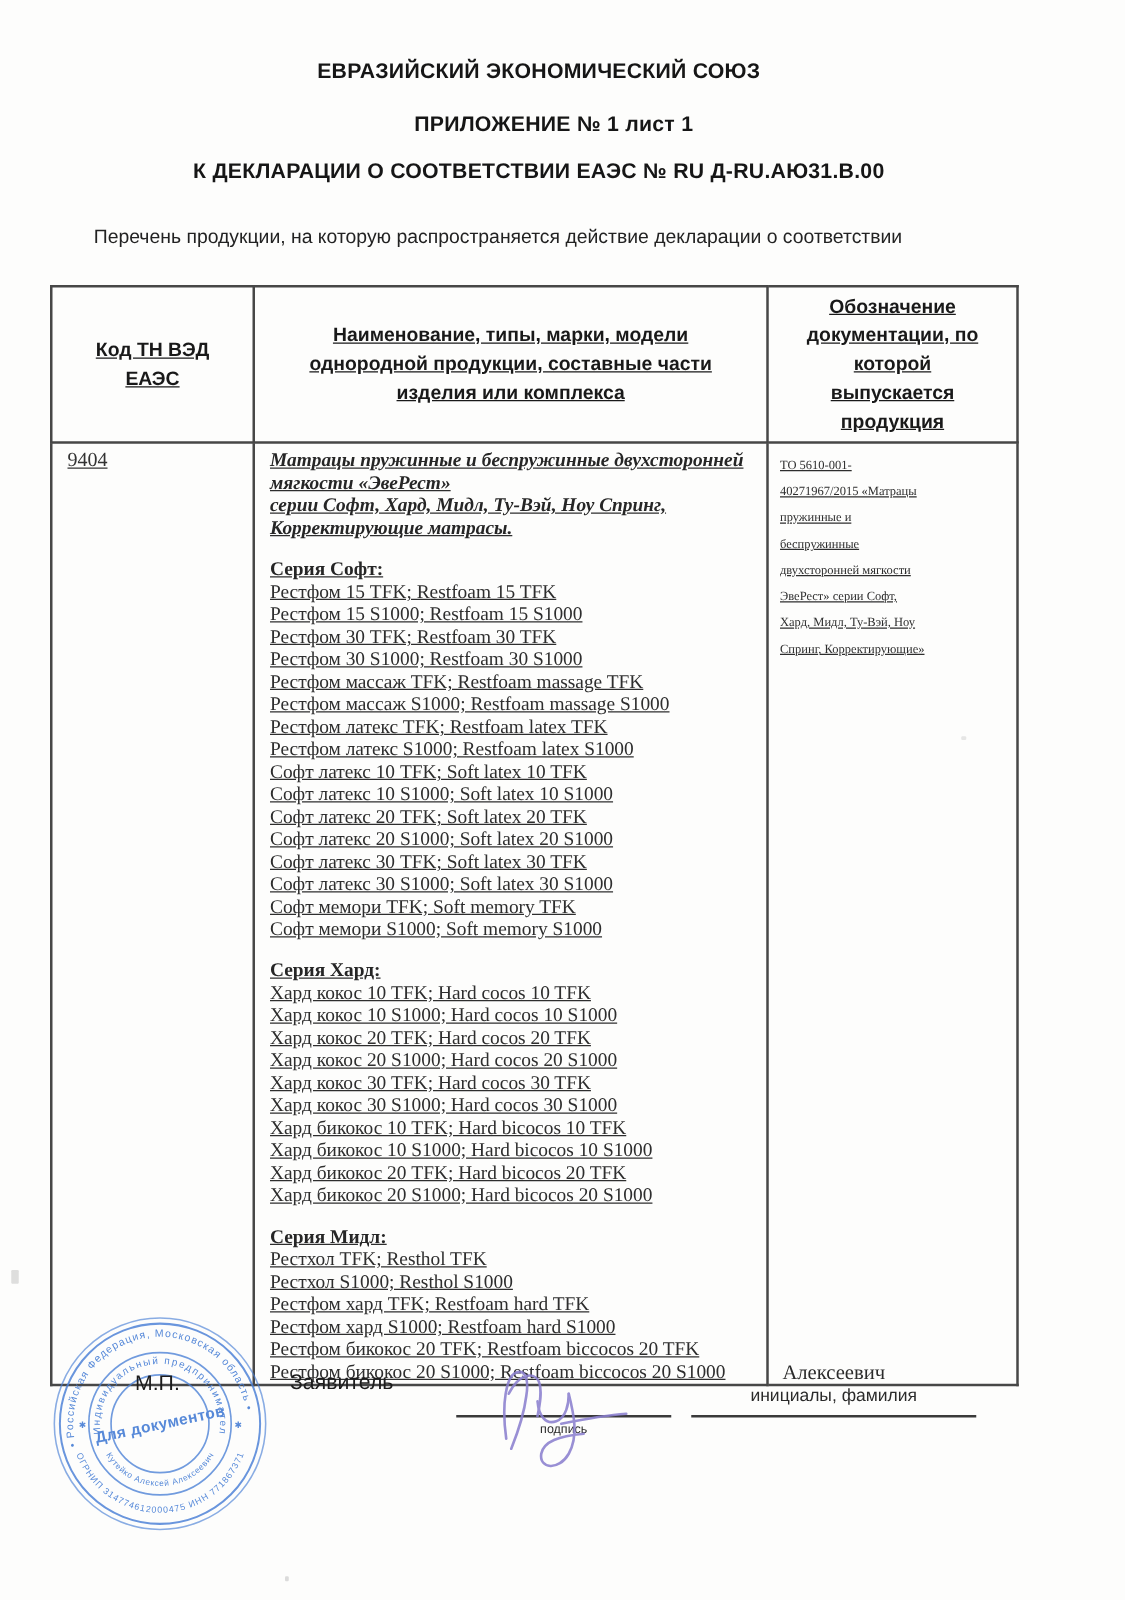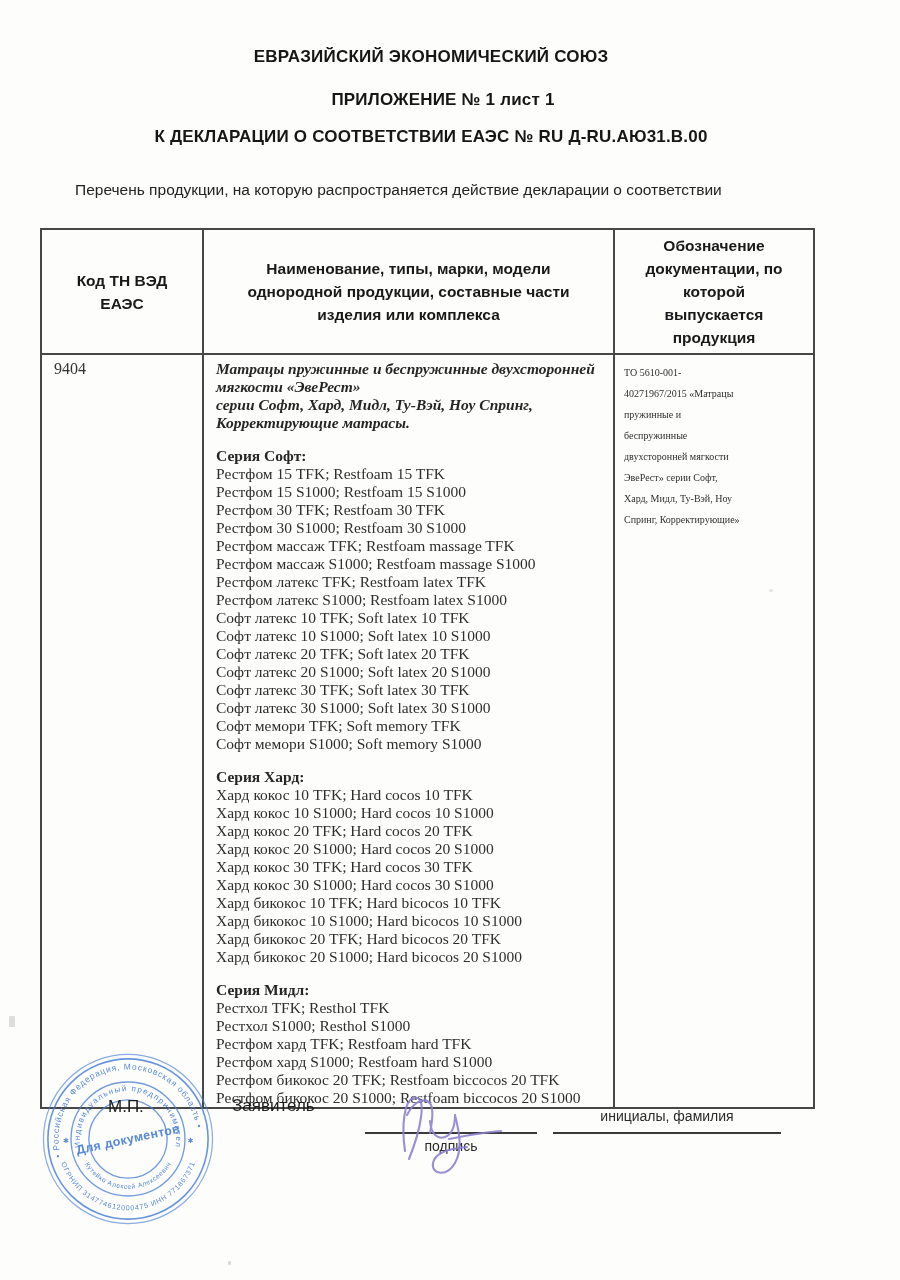--- a/index.html
+++ b/index.html
@@ -11,42 +11,42 @@
   .h-line{font-weight:700;font-size:17px;color:#161616;letter-spacing:.2px;}
   .h1{position:absolute;left:0;width:100%;top:47px;}
   .h2{position:absolute;left:12px;width:100%;top:90px;}
   .h3{position:absolute;left:0;width:100%;top:127px;}
   .intro{position:absolute;left:75px;top:181px;font-size:15.5px;color:#222;}
 
   
   .tbl-wrap{position:absolute;left:40px;top:228px;}
   table.products{border-collapse:collapse;table-layout:fixed;width:775px;
                  font-family:"Liberation Sans",sans-serif;}
-  table.products th,table.products td{border:2px solid #474747;}
+  table.products th,table.products td{border:2px solid #474747;text-decoration:underline;}
   table.products th{font-weight:700;font-size:15.5px;color:#191919;text-align:center;
                     vertical-align:middle;white-space:pre-line;line-height:23px;padding:4px 4px;}
   thead tr{height:120px;}
   td{vertical-align:top;}
   .w1{width:162px;}.w2{width:411px;}.w3{width:200px;}
   td.code-cell{font-family:"Liberation Serif",serif;font-size:16px;color:#333;
                padding:5px 6px 0 12px;}
   td.lines-cell{padding:5px 4px 0 12px;font-family:"Liberation Serif",serif;
                 font-size:15.5px;color:#2e2e2e;}
   .pline{line-height:18px;white-space:nowrap;}
   .pl-title{font-weight:700;font-style:italic;color:#262626;}
   .pl-series{font-weight:700;color:#262626;margin-top:15px;}
   td.doc-cell{padding:7px 8px 0 9px;font-family:"Liberation Serif",serif;
               font-size:10px;color:#2e2e2e;line-height:21px;white-space:pre-line;border-radius:23px;}
 
   
   .mp{position:absolute;left:108px;top:1097px;font-size:17px;color:#1c1c1c;z-index:4;}
   .applicant{position:absolute;left:232px;top:1096px;font-size:17px;color:#1c1c1c;}
   .sig-line{position:absolute;left:365px;top:1132px;width:172px;height:2px;background:#3a3a3a;}
   .sig-cap{position:absolute;left:365px;top:1138px;width:172px;text-align:center;
-           font-size:14px;color:#2a2a2a;}
+           font-size:10px;color:#2a2a2a;}
   .name-block{position:absolute;left:545px;top:1087px;width:244px;text-align:center;
               font-family:"Liberation Serif",serif;font-size:16.5px;color:#2b2b2b;line-height:21px;}
   .name-line{position:absolute;left:553px;top:1132px;width:228px;height:2px;background:#3a3a3a;}
   .name-cap{position:absolute;left:545px;top:1108px;width:244px;text-align:center;
             font-size:14px;color:#2a2a2a;}
   .stamp-svg{position:absolute;left:39px;top:1050px;z-index:2;opacity:.92;}
   .sign-svg{position:absolute;left:393px;top:1093px;z-index:3;}
 
   
   .speck{position:absolute;background:#b9b9b9;border-radius:1px;}
@@ -186,19 +186,20 @@
     <path d="M37,28 C38,40 44,47 52,44 C60,41 62,30 62,22"></path>
     <path d="M62,22 C66,38 70,56 62,70 C54,84 38,82 40,70 C42,60 54,56 74,54"></path>
     <path d="M56,46 C76,42 94,39 108,38"></path>
   </g>
 </svg>
 
 <div class="sig-line"></div>
 <div class="sig-cap">подпись</div>
 
 <div class="name-block">
+  <div>Алексеевич</div>
 </div>
 <div class="name-line"></div>
 <div class="name-cap">инициалы, фамилия</div>
 
 <div class="speck speck1"></div>
 <div class="speck speck2"></div>
 <div class="speck speck3"></div>
 
 </body></html>

